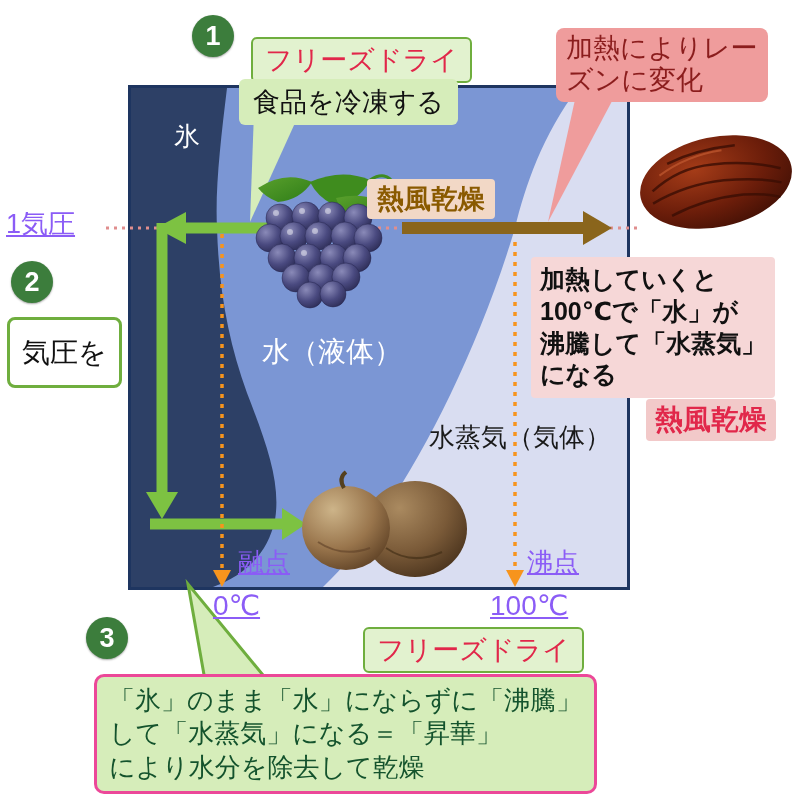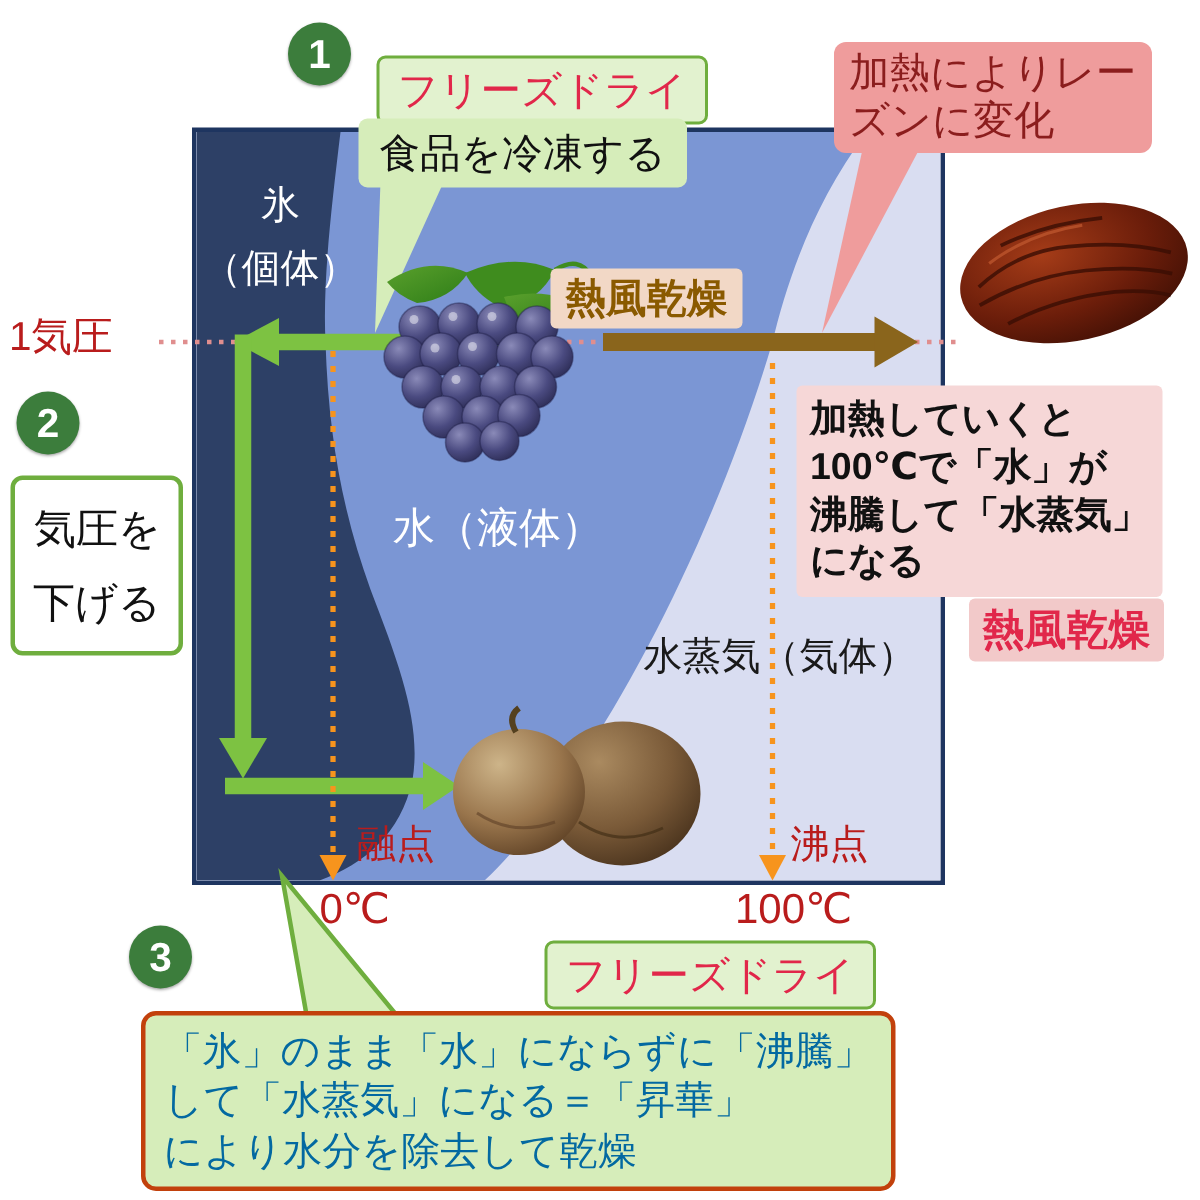--- a/index.html
+++ b/index.html
@@ -4,36 +4,36 @@
 <style>
   html,body{margin:0;padding:0;background:#fff;}
   .stage{position:relative;width:800px;height:800px;overflow:hidden;
          font-family:"Liberation Sans","DejaVu Sans",sans-serif;background:#fff;}
   .abs{position:absolute;}
   .chart{left:128px;top:85px;width:496px;height:499px;border:3px solid #1e3560;z-index:1;}
   .chart svg{display:block;}
   .overlay{left:0;top:0;z-index:2;pointer-events:none;}
   .img{z-index:3;}
   .ui{z-index:4;white-space:nowrap;}
-  .lbl{color:#b91c1c;}
+  .lbl{color:#8b5cf6;text-decoration:underline;}
   .white{color:#fff;}
   .badge{width:42px;height:42px;border-radius:50%;background:#3c7d3c;color:#fff;
          font-size:27px;font-weight:bold;display:flex;align-items:center;justify-content:center;
          box-shadow:0 1px 2px rgba(0,0,0,.35);}
   .tag{background:#e2f2cf;border:2px solid #6fae3e;border-radius:6px;color:#e1274a;
        font-weight:normal;font-size:27px;padding:3px 12px;}
   .gbubble{background:#d6edba;border-radius:6px;font-size:27px;color:#111;padding:5px 14px;}
   .hotair{background:#f2d8c6;border-radius:4px;color:#8a5a00;font-weight:bold;font-size:27px;padding:2px 10px;}
   .raisincall{background:#ef9c9c;border-radius:8px;color:#8b1d1d;font-weight:normal;
               font-size:27px;line-height:1.18;padding:5px 10px;}
   .explain{background:#f6d7d7;border-radius:4px;color:#111;font-size:25px;line-height:1.27;padding:7px 9px;font-weight:bold;}
   .hotair2{background:#f2c9c9;border-radius:4px;color:#e1274a;font-weight:bold;font-size:28px;padding:2px 9px;}
   .pressbox{background:#fff;border:3px solid #6fae3e;border-radius:8px;color:#111;
             font-size:28px;line-height:1.75;padding:8px 12px;text-align:right;}
-  .bigbubble{background:#d6edba;border:3px solid #c2410c;border-radius:10px;color:#0369a1;
+  .bigbubble{background:#d6edba;border:3px solid #ec4899;border-radius:10px;color:#14532d;
              font-size:26px;line-height:1.28;padding:7px 12px;}
 </style>
 </head>
 <body>
 
 <div class="stage">
 
   <div class="abs chart">
     <svg width="496" height="499" viewBox="0 0 496 499">
       <rect x="0" y="0" width="496" height="499" fill="#d9ddf1"></rect>
@@ -152,21 +152,20 @@
     </defs>
     <ellipse cx="121" cy="61" rx="52" ry="48" fill="url(#d2)"></ellipse>
     <ellipse cx="52" cy="60" rx="44" ry="42" fill="url(#d1)"></ellipse>
     <path d="M50,20 q-6,-10 2,-16" stroke="#54401f" stroke-width="4" fill="none"></path>
     <path d="M24,74 q24,16 52,6" stroke="#5d4026" stroke-width="2" fill="none" stroke-opacity="0.6"></path>
     <path d="M92,80 q26,18 56,4" stroke="#3c2913" stroke-width="2" fill="none" stroke-opacity="0.6"></path>
   </svg>
 
   <div class="abs ui white" style="left:131px;top:116px;width:112px;text-align:center;font-size:26px;line-height:1.6;">
     <div>氷</div>
-    <div>（個体）</div>
   </div>
   <div class="abs ui white" style="left:262px;top:333px;font-size:28px;">水（液体）</div>
   <div class="abs ui" style="left:406px;top:420px;font-size:26px;color:#1a1a1a;margin-left:23px;">水蒸気（気体）</div>
 
   <div class="abs ui lbl" style="left:6px;top:206px;font-size:27px;">1気圧</div>
   <div class="abs ui lbl" style="left:238px;top:545px;font-size:26px;">融点</div>
   <div class="abs ui lbl" style="left:527px;top:545px;font-size:26px;">沸点</div>
   <div class="abs ui lbl" style="left:213px;top:589px;font-size:28px;">0℃</div>
   <div class="abs ui lbl" style="left:490px;top:589px;font-size:28px;">100℃</div>
 
@@ -188,21 +187,20 @@
     <div>加熱していくと</div>
     <div>100℃で「水」が</div>
     <div>沸騰して「水蒸気」</div>
     <div>になる</div>
   </div>
 
   <div class="abs ui hotair2" style="left:646px;top:399px;">熱風乾燥</div>
 
   <div class="abs ui pressbox" style="left:7px;top:317px;">
     <div>気圧を</div>
-    <div>下げる</div>
   </div>
 
   <div class="abs ui tag" style="left:363px;top:627px;">フリーズドライ</div>
 
   <div class="abs ui bigbubble" style="left:94px;top:674px;">
     <div>「氷」のまま「水」にならずに「沸騰」</div>
     <div>して「水蒸気」になる＝「昇華」</div>
     <div>により水分を除去して乾燥</div>
   </div>
 

